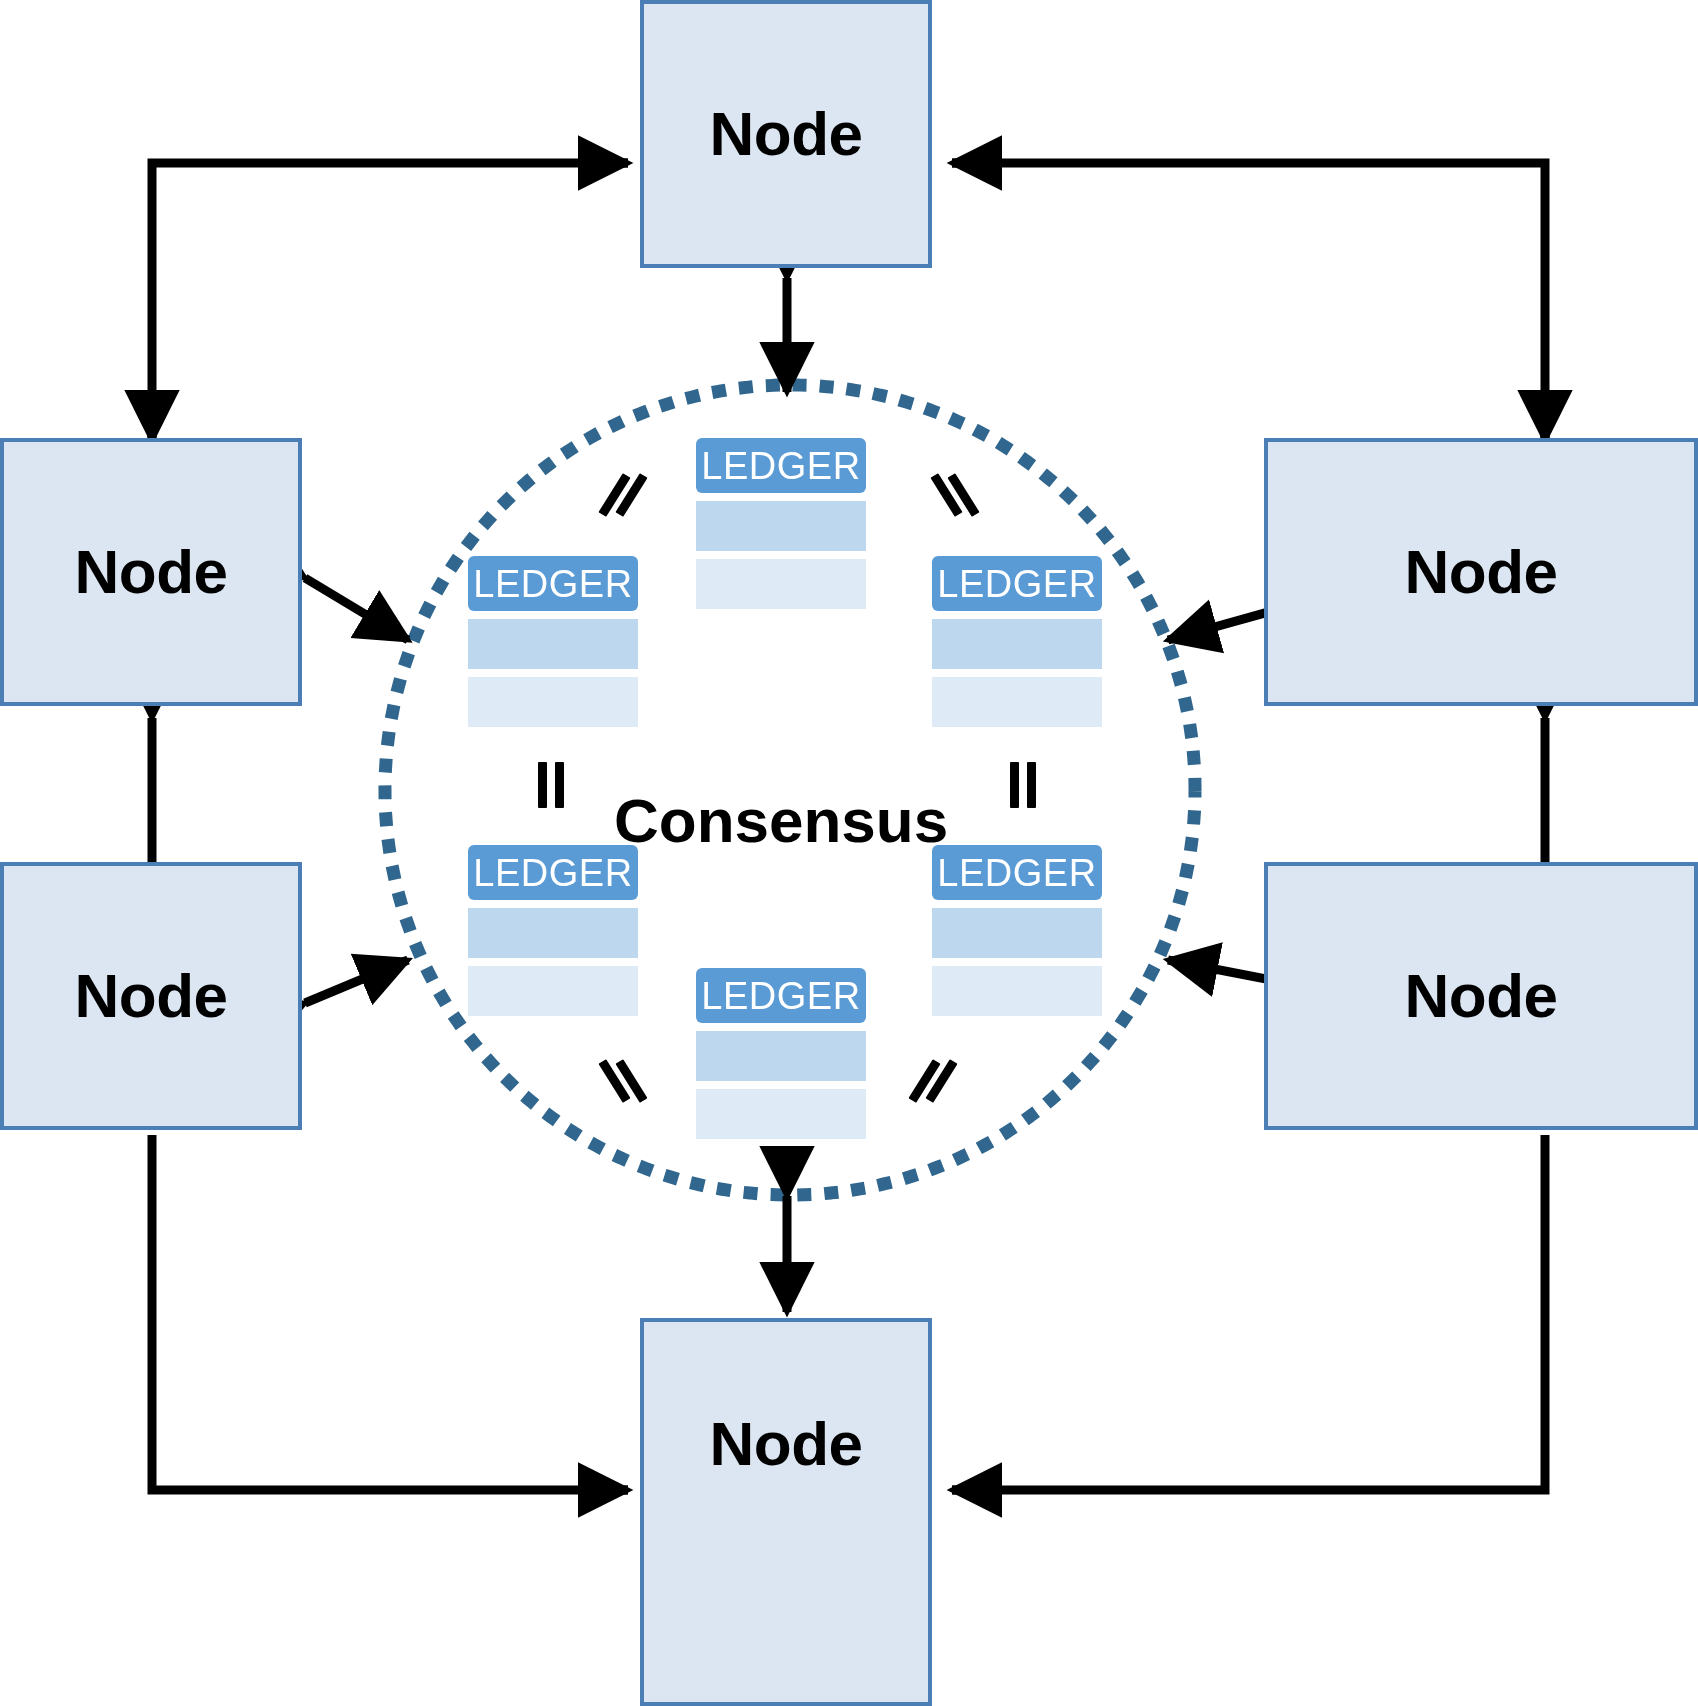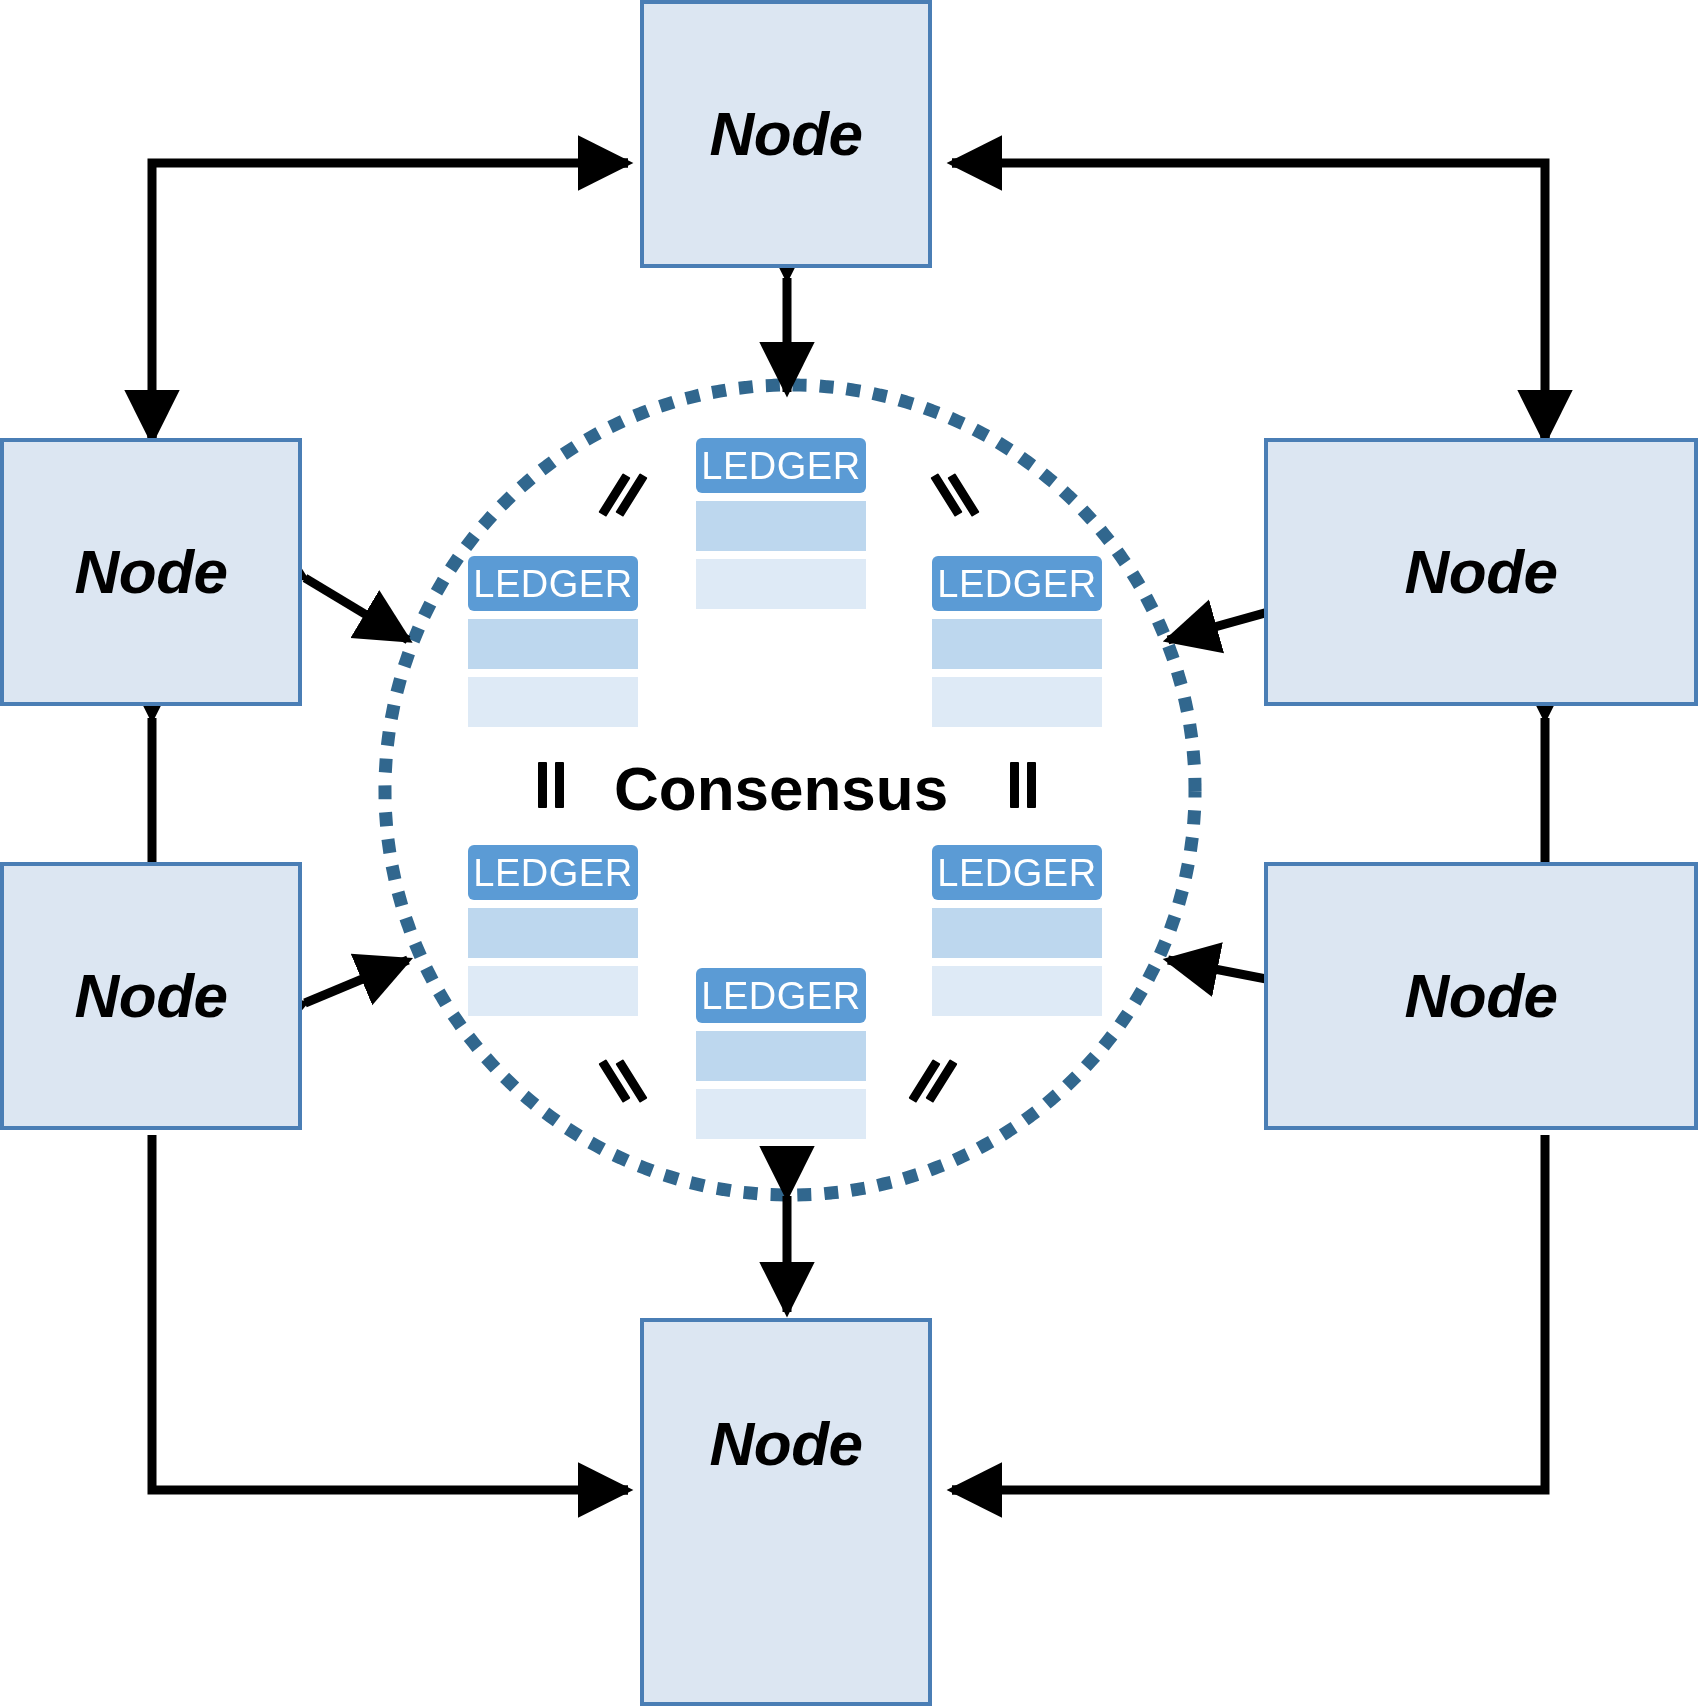--- a/index.html
+++ b/index.html
@@ -29,21 +29,20 @@
   
   .node-box {
     position: absolute;
     box-sizing: border-box;
     background: #DCE6F2;
     border: 4px solid #4A7EB5;
     display: flex;
     align-items: center;
     justify-content: center;
     z-index: 4;
-    font-style: italic;
   }
   .node-label {
     font-family: "Liberation Sans", sans-serif;
     font-weight: bold;
     font-size: 62px;
     color: #000000;
     letter-spacing: -0.5px;
     line-height: 1;
   }
 
@@ -74,20 +73,21 @@
   
   .consensus-label {
     position: absolute;
     font-family: "Liberation Sans", sans-serif;
     font-weight: bold;
     font-size: 62px;
     color: #000000;
     white-space: nowrap;
     z-index: 3;
     line-height: 1;
+    margin-top: 32px;
   }
 
   
   .eq {
     position: absolute;
     z-index: 3;
     width: 46px;
     height: 46px;
   }
   .eq span {

